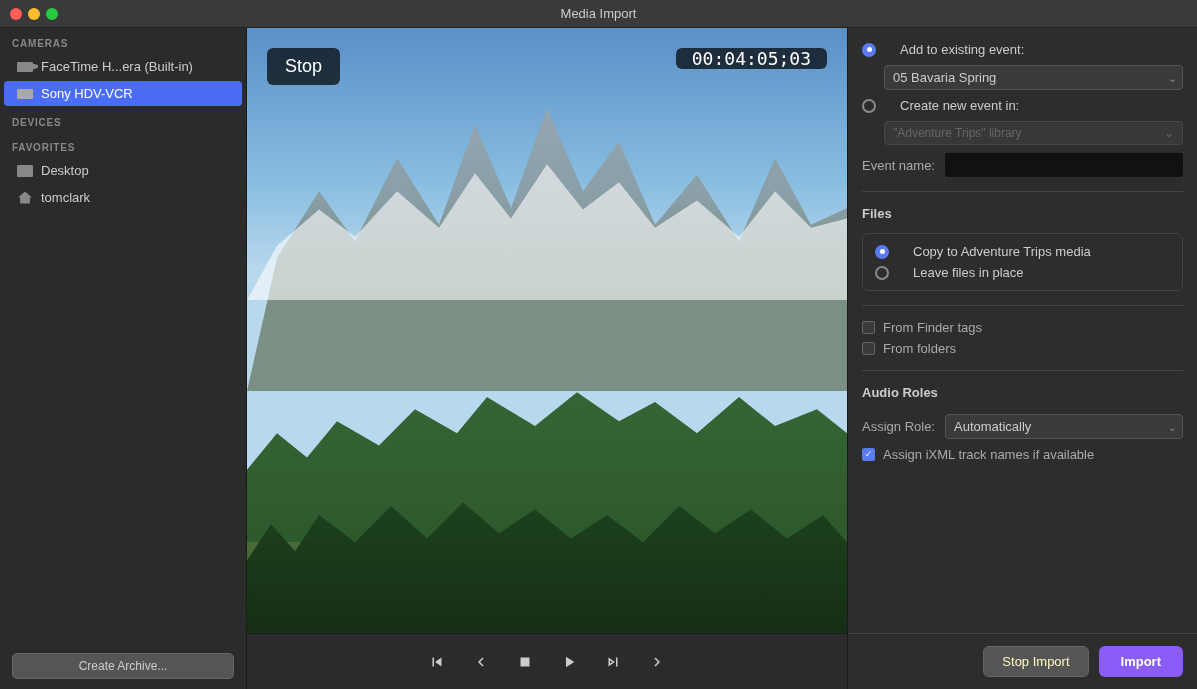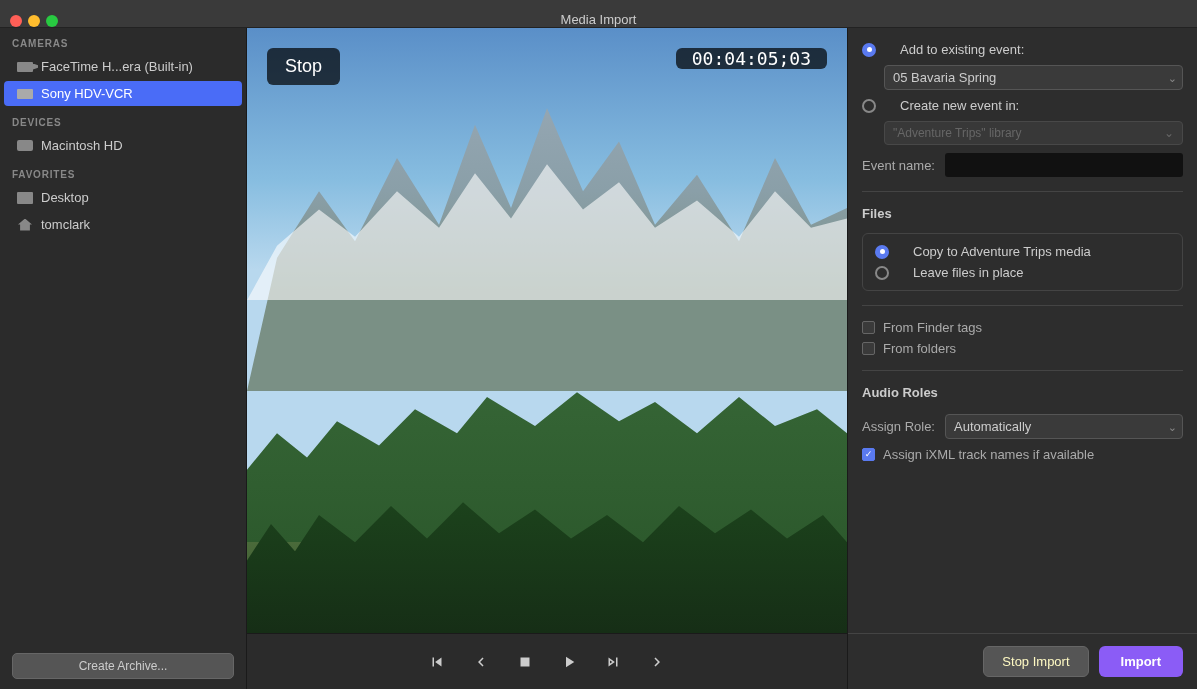--- a/index.html
+++ b/index.html
@@ -11,21 +11,21 @@
       overflow: hidden;
       display: flex;
       flex-direction: column;
     }
 
     
     .titlebar {
       height: 28px;
       background: #3a3a3a;
       display: flex;
-      align-items: flex-end;
+      align-items: center;
       padding: 0 10px;
       position: relative;
       flex-shrink: 0;
       border-bottom: 1px solid #222;
     }
     .traffic-lights {
       display: flex;
       gap: 6px;
       align-items: center;
     }
@@ -557,26 +557,20 @@
 
     <div class="sidebar-item active">
       <div class="sidebar-icon">
         <div class="icon-vcr"></div>
       </div>
       <span>Sony HDV-VCR</span>
     </div>
 
     <div class="sidebar-section-label">DEVICES</div>
 
-    <div class="sidebar-item">
-      <div class="sidebar-icon">
-        <div class="icon-hd"></div>
-      </div>
-      <span>Macintosh HD</span>
-    </div>
 
     <div class="sidebar-section-label">FAVORITES</div>
 
     <div class="sidebar-item">
       <div class="sidebar-icon">
         <div class="icon-desktop"></div>
       </div>
       <span>Desktop</span>
     </div>
 

